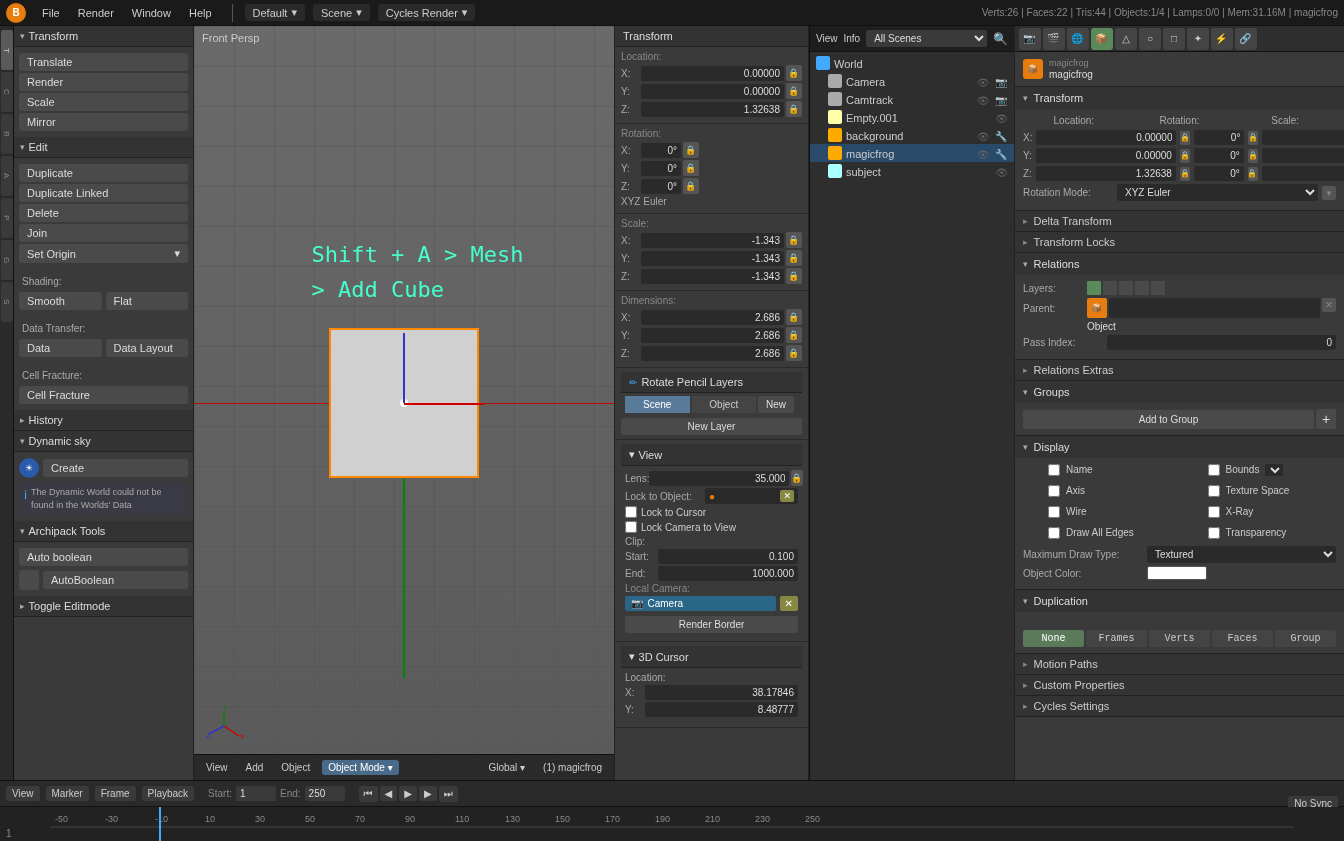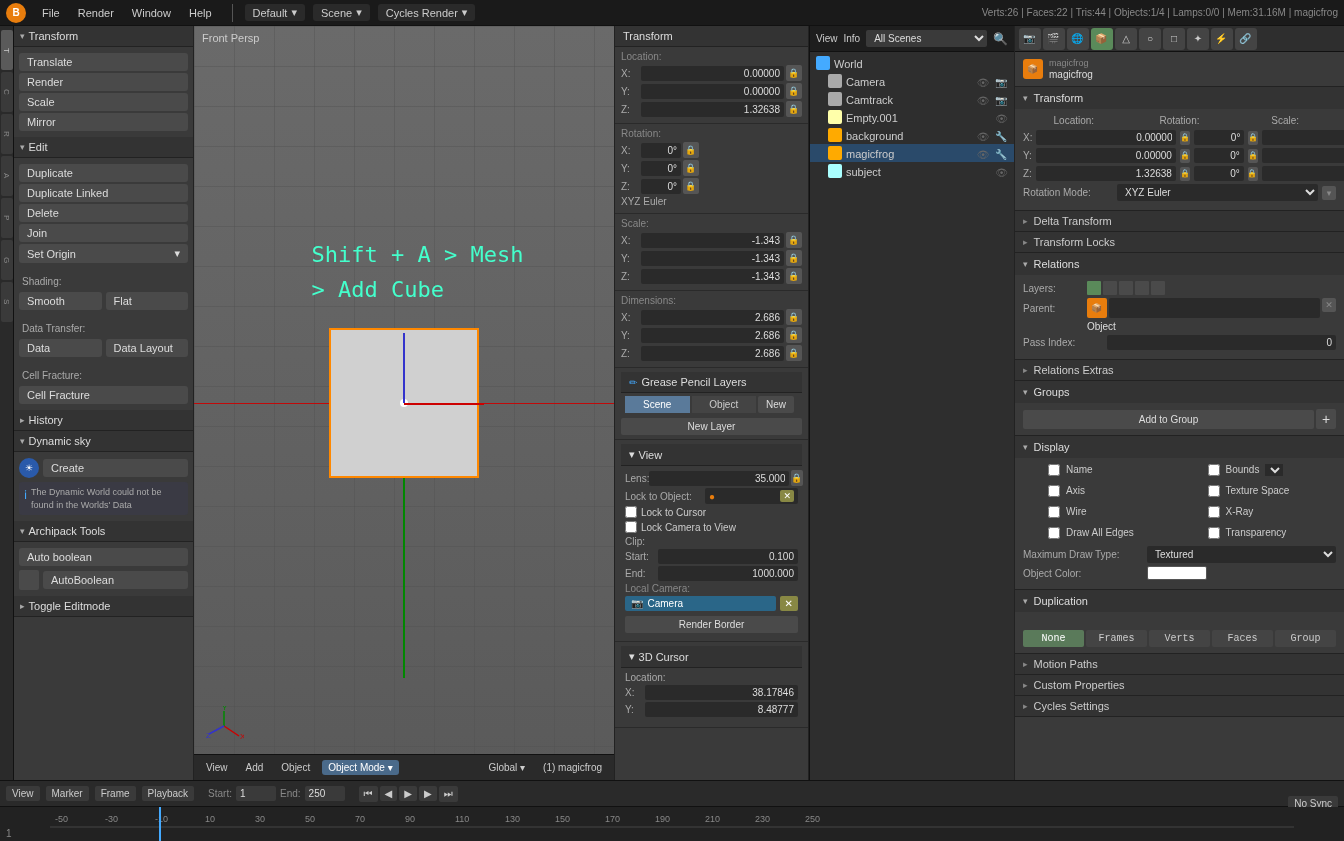--- a/index.html
+++ b/index.html
@@ -711,21 +711,21 @@
       <div class="rt-row">
         <span class="rt-label">Z:</span>
         <input class="rt-input" type="text" value="2.686" style="">
         <button class="rt-lock-btn">🔒</button>
       </div>
     </div>
 
     <div class="rt-section">
       <div class="rt-header">
         <span style="color:#4af;font-size:10px;">✏</span>
-        <span>Grease Pencil Layers</span>
+        <span>Rotate Pencil Layers</span>
       </div>
       <div style="display:flex;gap:2px;margin:3px 4px;">
         <div class="gpl-tab active">Scene</div>
         <div class="gpl-tab">Object</div>
         <button class="gpl-new-btn">New</button>
       </div>
       <button class="gpl-new-layer-btn">New Layer</button>
     </div>
 
     <div class="rt-section">

